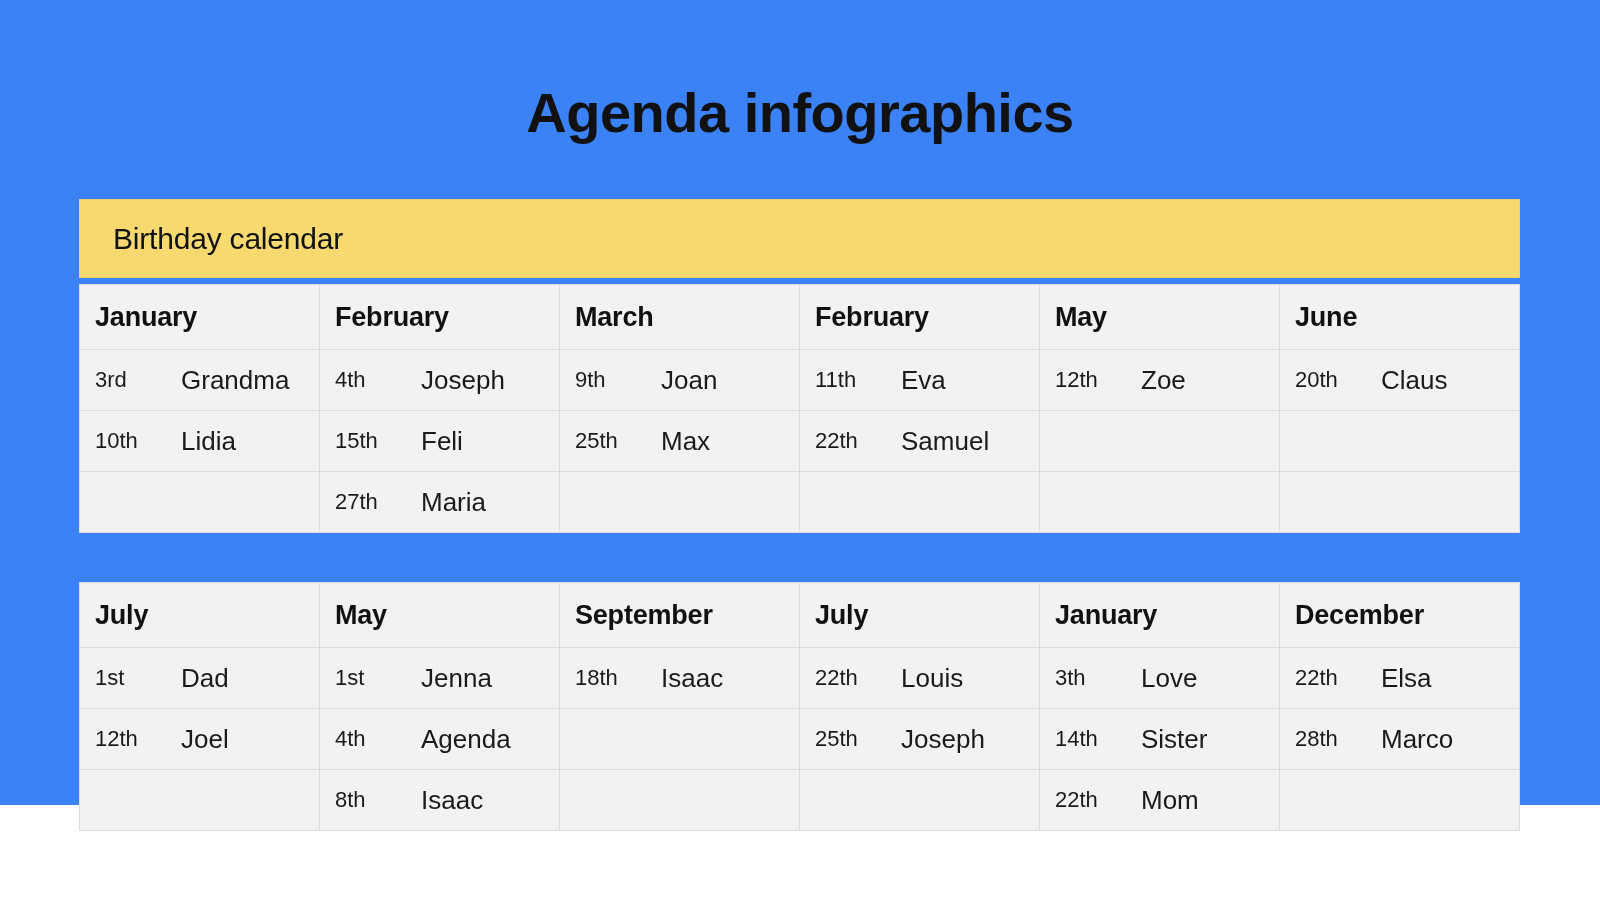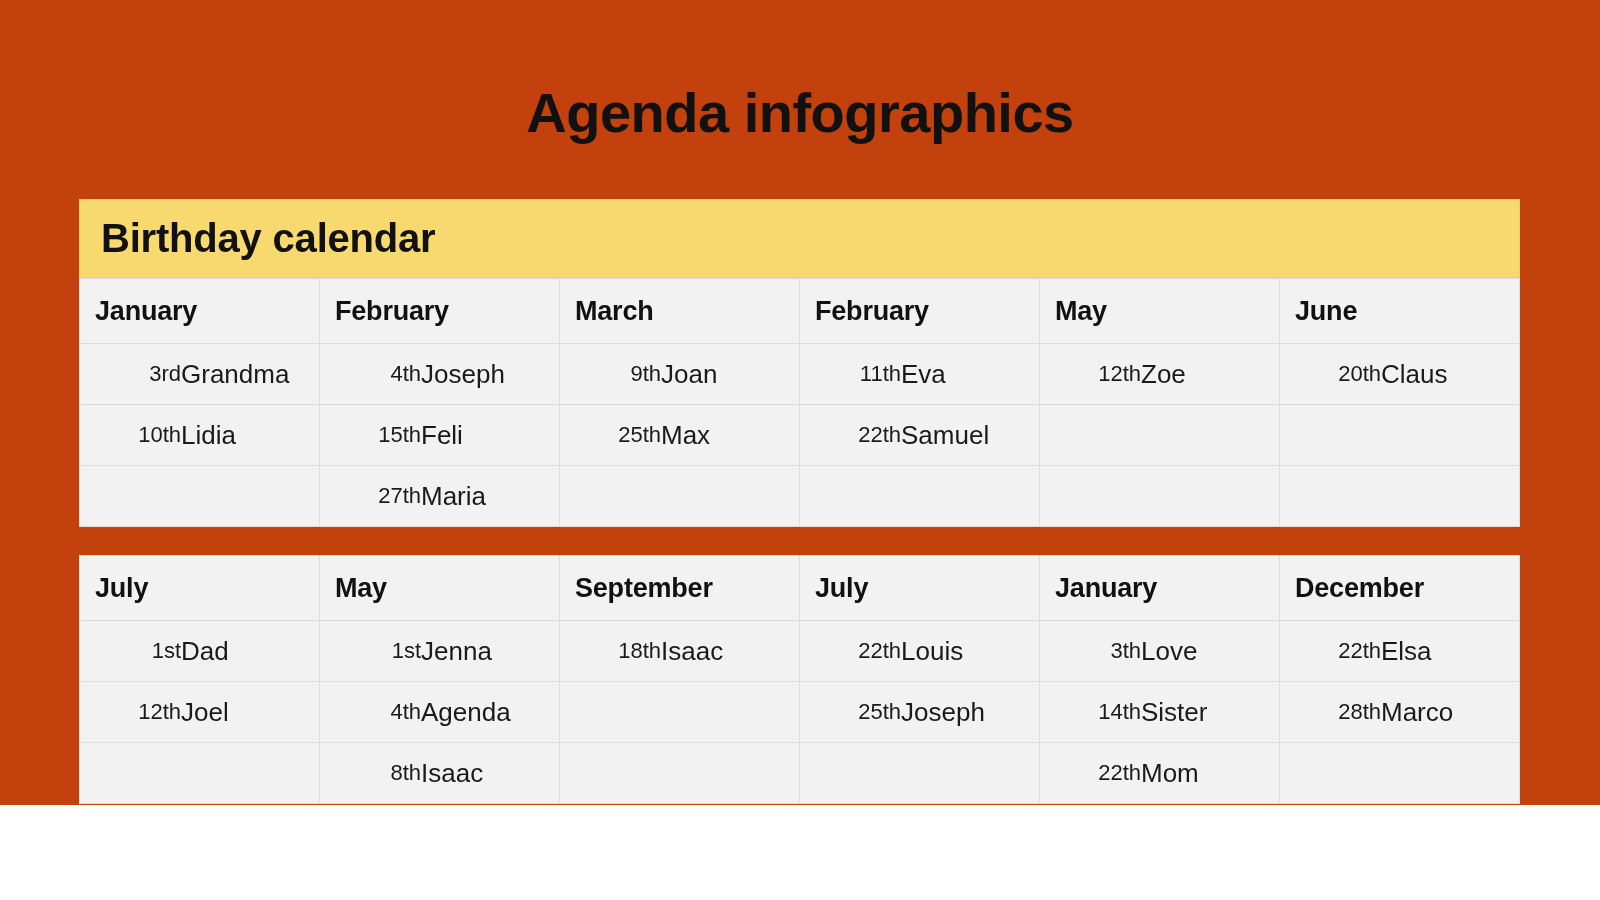--- a/index.html
+++ b/index.html
@@ -9,21 +9,21 @@
     height: 900px;
     background: #FFFFFF;
     font-family: "Liberation Sans", sans-serif;
     overflow: hidden;
   }
 
   .page {
     position: relative;
     width: 1600px;
     height: 805px;
-    background: #c2410c;
+    background: #3b82f6;
   }
 
   
   .page-title {
     position: absolute;
     top: 82px;
     left: 0;
     width: 1600px;
     text-align: center;
     font-size: 56px;
@@ -45,30 +45,32 @@
     height: 79px;
     background: #F7D970;
     border: 1px solid #EFD municipality;
     border: 1px solid #EFD066;
     display: flex;
     align-items: center;
     padding-left: 21px;
   }
 
   .calendar-banner-title {
-    font-size: 40px;
-    font-weight: 700;
+    font-size: 30px;
+    font-weight: 400;
     color: #111111;
     letter-spacing: -0.2px;
+    margin-left: 12px;
   }
 
   .month-table {
     width: 1441px;
     border-collapse: collapse;
     table-layout: fixed;
+    margin-top: 6px;
   }
 
   .month-table td,
   .month-table th {
     border: 1px solid #DCDCDC;
     background: #F2F2F2;
     padding: 0;
     vertical-align: middle;
   }
 
@@ -95,36 +97,35 @@
     display: flex;
     align-items: center;
   }
 
   .entry-day {
     font-size: 22px;
     color: #1A1A1A;
     width: 86px;
     flex: 0 0 86px;
     white-space: nowrap;
-    text-align: right;
   }
 
   .entry-name {
     font-size: 26px;
     color: #1A1A1A;
     white-space: nowrap;
   }
 
   .entry-cell.empty .entry-row-inner { visibility: hidden; }
 
   
   .calendar-lower {
     position: absolute;
     left: 79px;
-    top: 555px;
+    top: 576px;
     width: 1441px;
   }
 </style>
 </head>
 <body>
 
 <div class="page">
 
   <h1 class="page-title">Agenda infographics</h1>
 

